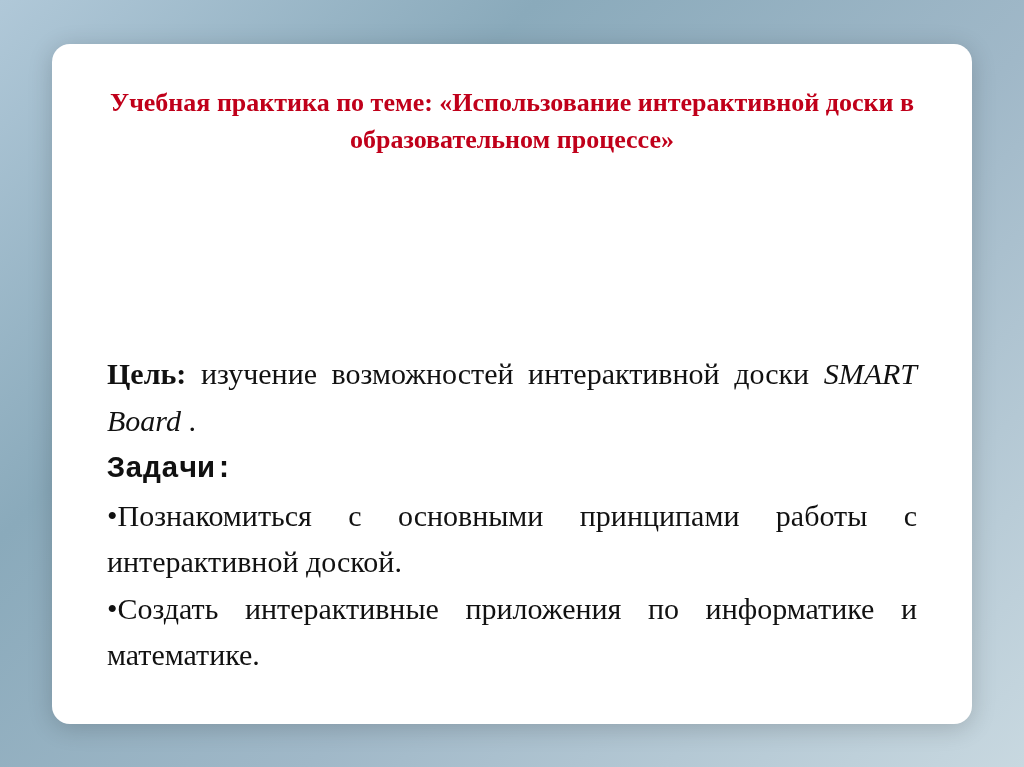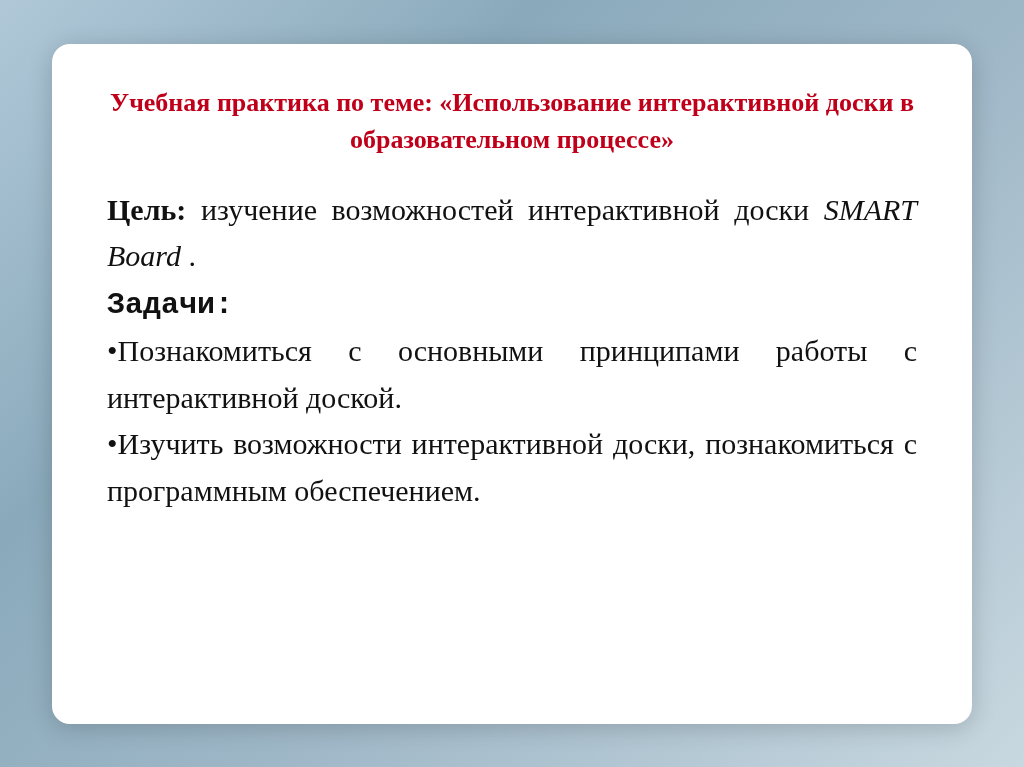--- a/index.html
+++ b/index.html
@@ -1,18 +1,19 @@
 <!DOCTYPE html>
 <html><head>
   <meta charset="utf-8">
   <style>
     * {
       margin: 0;
       padding: 0;
       box-sizing: border-box;
+      justify-content: space-between;
     }
 
     body {
       width: 1024px;
       height: 767px;
       background: linear-gradient(135deg, #b0c8d8 0%, #8aaabb 30%, #a0b8c8 60%, #c8d8e0 100%);
       display: flex;
       align-items: center;
       justify-content: center;
       font-family: 'Times New Roman', Times, serif;
@@ -95,18 +96,18 @@
     <p class="tsit-line">
       <span class="label-bold">Цель:</span><span> изучение возможностей интерактивной доски </span><span class="label-italic">SMART Board</span><span> .</span>
     </p>
 
     <p class="block-zadachi">
       <span class="label-bold">Задачи:</span>
     </p>
 
     <p class="bullet-line">•Познакомиться с основными принципами работы с интерактивной доской.</p>
 
-    <p class="bullet-line">•Изучить возможности интерактивной доски, познакомиться с программным обеспечением.</p>
 
+    <p class="bullet-line">•Создать интерактивные приложения по информатике и математике.</p>
 
 
   </div>
 </div>
 
 </body></html>

